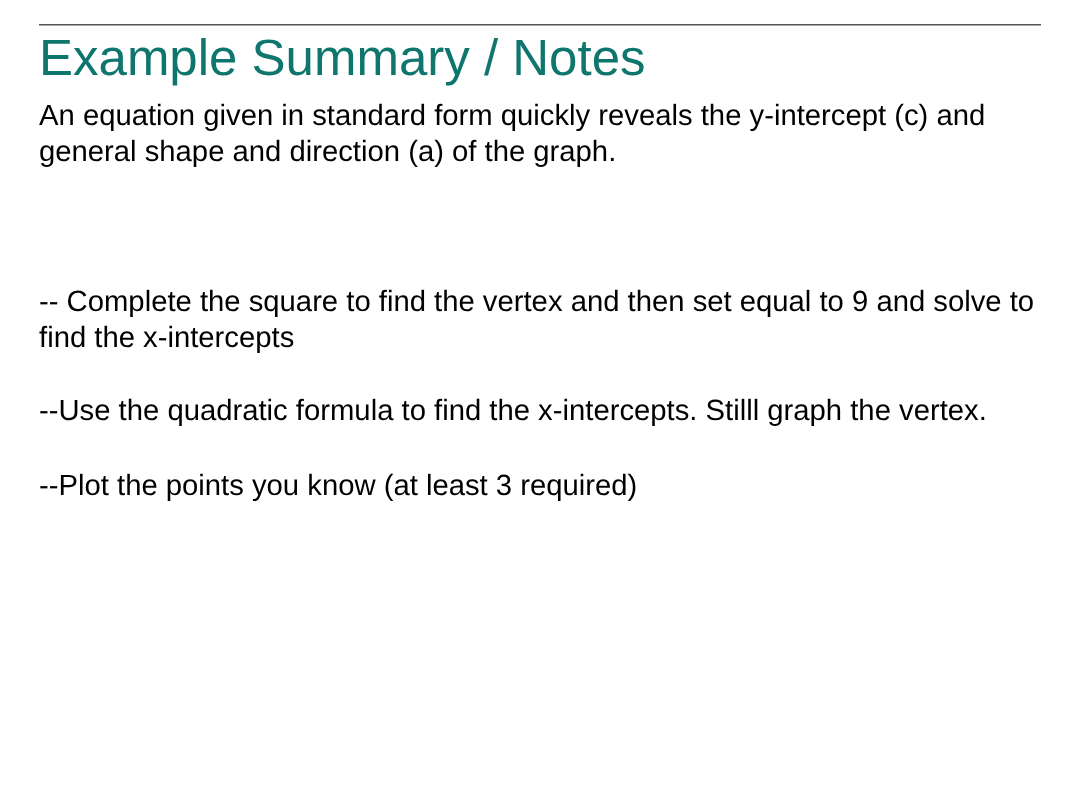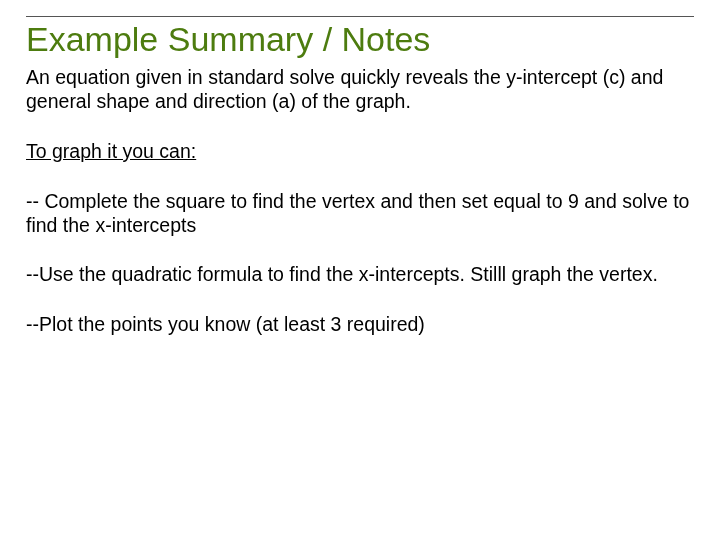--- a/index.html
+++ b/index.html
@@ -15,21 +15,21 @@
       padding: 16px 26px;
       position: relative;
     }
     .title-rule {
       border: none;
       border-top: 1px solid #555;
       margin-bottom: 4px;
     }
     .title {
       font-size: 34px;
-      color: #4d7c0f;
+      color: #0f766e;
       font-weight: 400;
       line-height: 1.1;
       margin-bottom: 8px;
     }
     .body-text {
       font-size: 19.5px;
       color: #000;
       line-height: 1.22;
       margin-bottom: 26px;
     }
@@ -39,25 +39,25 @@
     .block {
       margin-bottom: 26px;
     }
   </style>
 </head>
 <body>
 
 <hr class="title-rule">
 <h1 class="title">Example Summary / Notes</h1>
 
-<p class="body-text">An equation given in standard solve quickly reveals the y-intercept (c) and general shape and direction (a) of the graph.</p>
+<p class="body-text">An equation given in standard form quickly reveals the y-intercept (c) and general shape and direction (a) of the graph.</p>
 
 <div class="block">
   <div class="body-text" style="margin-bottom:0;">
-    <span class="subhead">To graph it you can:</span><br>
+    <br>
   </div>
 </div>
 
 <p class="body-text">-- Complete the square to find the vertex and then set equal to 9 and solve to find the x-intercepts</p>
 
 <p class="body-text">--Use the quadratic formula to find the x-intercepts. Stilll graph the vertex.</p>
 
 <p class="body-text" style="margin-bottom:0;margin-top:15px;">--Plot the points you know (at least 3 required)</p>
 
 </body></html>

